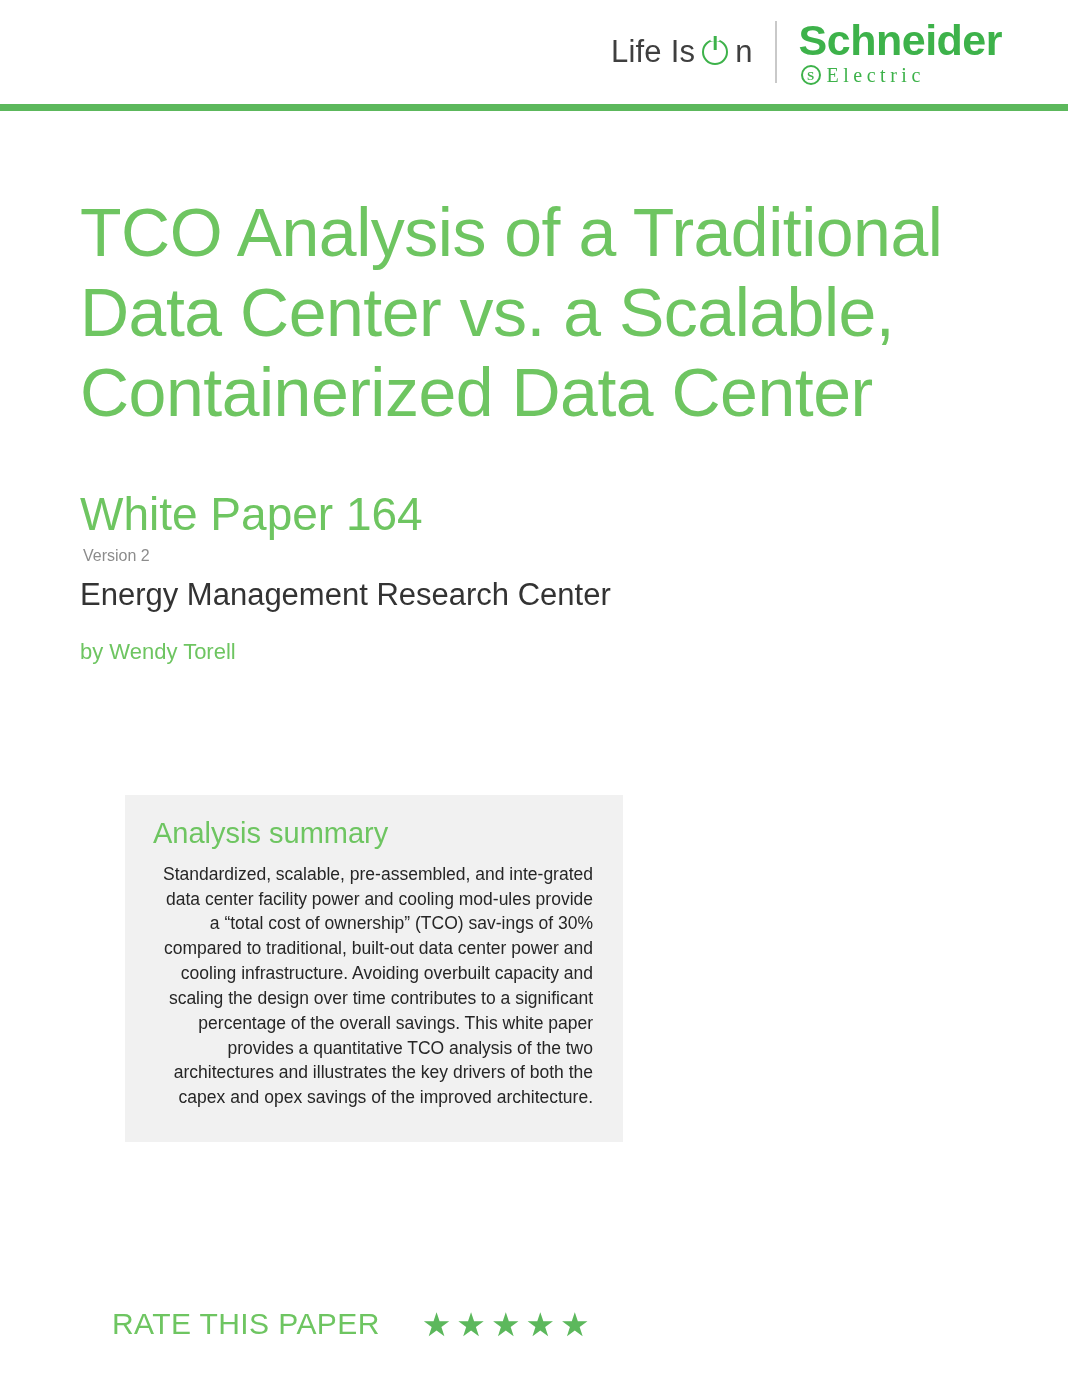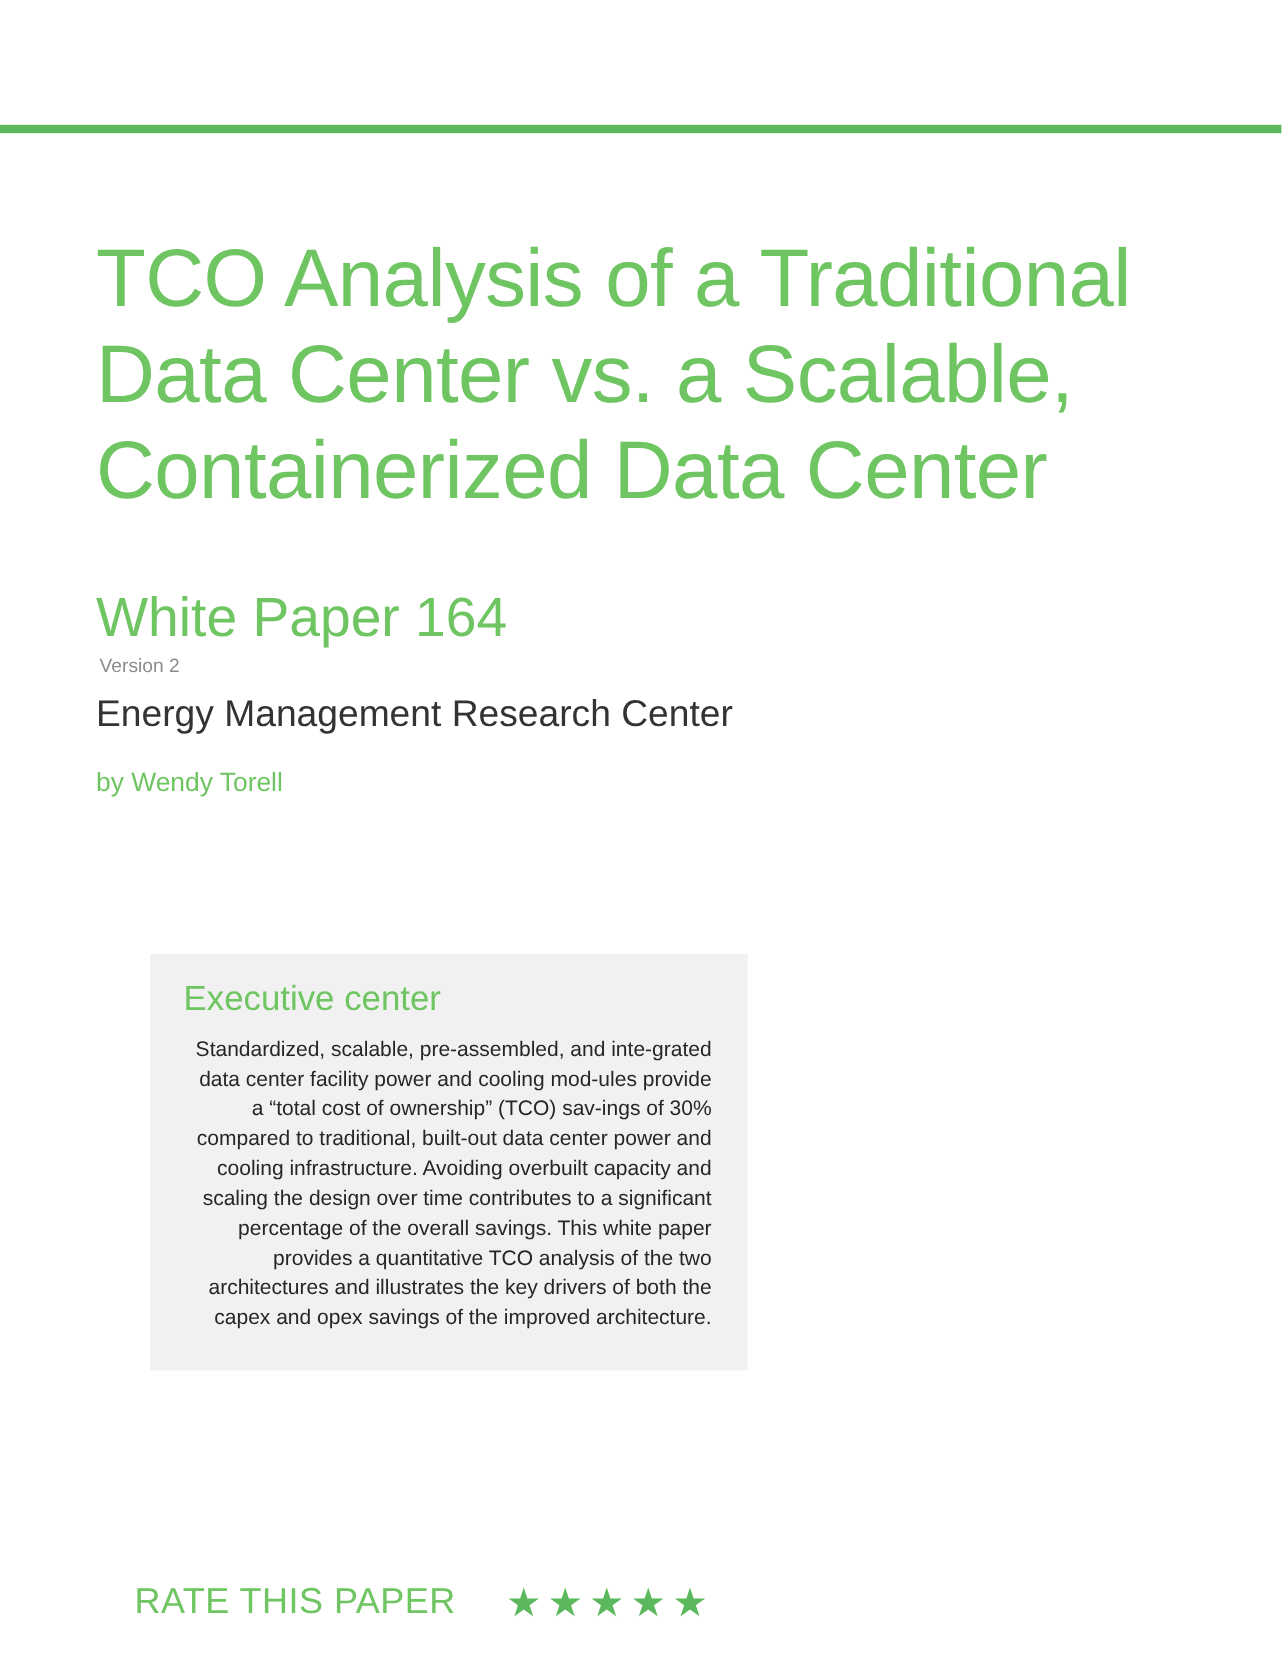--- a/index.html
+++ b/index.html
@@ -185,21 +185,21 @@
     line-height: 1.42;
     color: #262626;
     margin: 0;
     text-align: right;
   }
 
   
   .rate-row {
     position: absolute;
     left: 112px;
-    bottom: 45px;
+    bottom: 56px;
     display: flex;
     align-items: flex-end;
     gap: 42px;
   }
   .rate-label {
     font-size: 30px;
     color: #6ec561;
     letter-spacing: 0.4px;
   }
   .stars {
@@ -210,34 +210,49 @@
     line-height: 1;
   }
   .star {
     display: inline-block;
   }
 </style>
 </head>
 <body>
 
 <div class="header">
+  <div class="brand-block">
+    <div class="life-is-on">
+      <span>Life Is</span>
+      <span class="power-glyph"></span>
+      <span>n</span>
+    </div>
+    <div class="divider"></div>
+    <div class="schneider">
+      <div class="schneider-name">Schneider</div>
+      <div class="schneider-sub">
+        <span class="schneider-mark"></span>
+        <span class="schneider-electric">Electric</span>
+      </div>
+    </div>
+  </div>
   <div class="header-rule"></div>
 </div>
 
 <div class="content">
 
   <h1 class="doc-title">TCO Analysis of a Traditional Data Center vs. a Scalable, Containerized Data Center</h1>
 
   <div class="wp-number">White Paper 164</div>
   <div class="version">Version 2</div>
   <div class="research-center">Energy Management Research Center</div>
   <div class="author">by Wendy Torell</div>
 
   <div class="summary-box">
-    <div class="summary-title">Executive center</div>
+    <div class="summary-title">Analysis summary</div>
     <p class="summary-text">Standardized, scalable, pre-assembled, and inte-grated data center facility power and cooling mod-ules provide a “total cost of ownership” (TCO) sav-ings of 30% compared to traditional, built-out data center power and cooling infrastructure.  Avoiding overbuilt capacity and scaling the design over time contributes to a significant percentage of the overall savings.  This white paper provides a quantitative TCO analysis of the two architectures and illustrates the key drivers of both the capex and opex savings of the improved architecture.</p>
   </div>
 
 </div>
 
 <div class="rate-row">
   <div class="rate-label">RATE THIS PAPER</div>
   <div class="stars">
     <span class="star">★</span>
     <span class="star">★</span>

